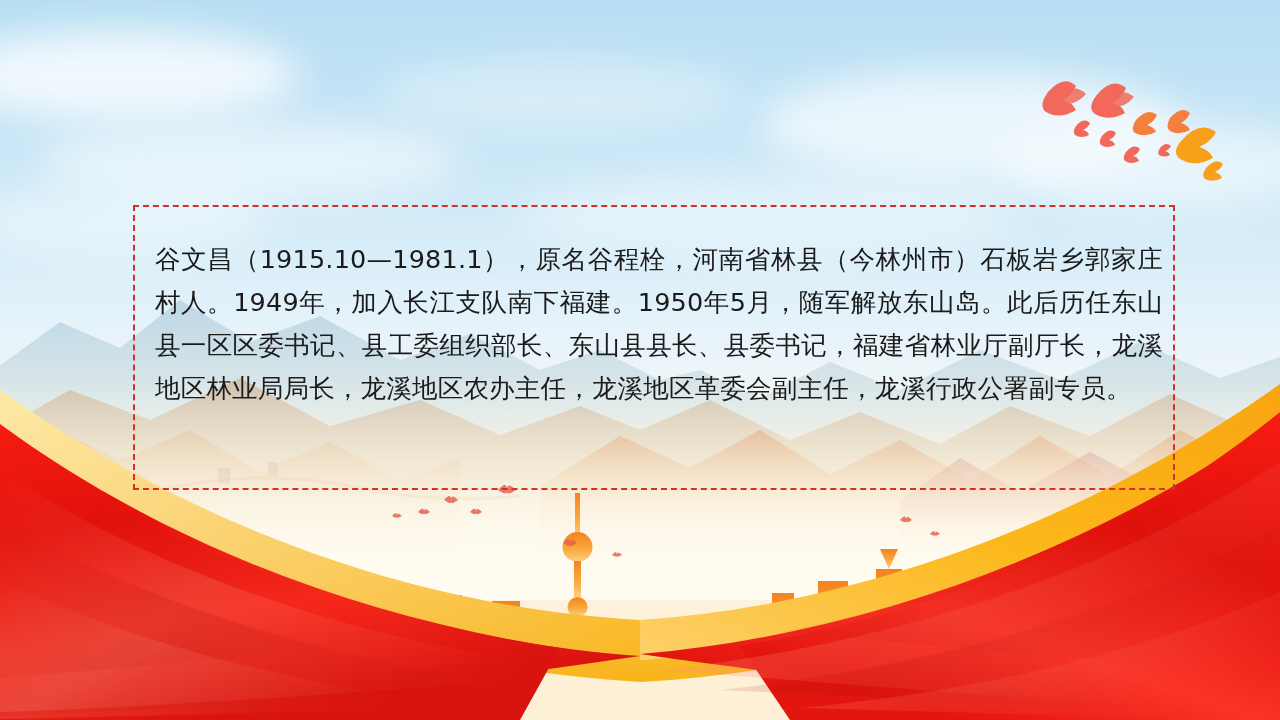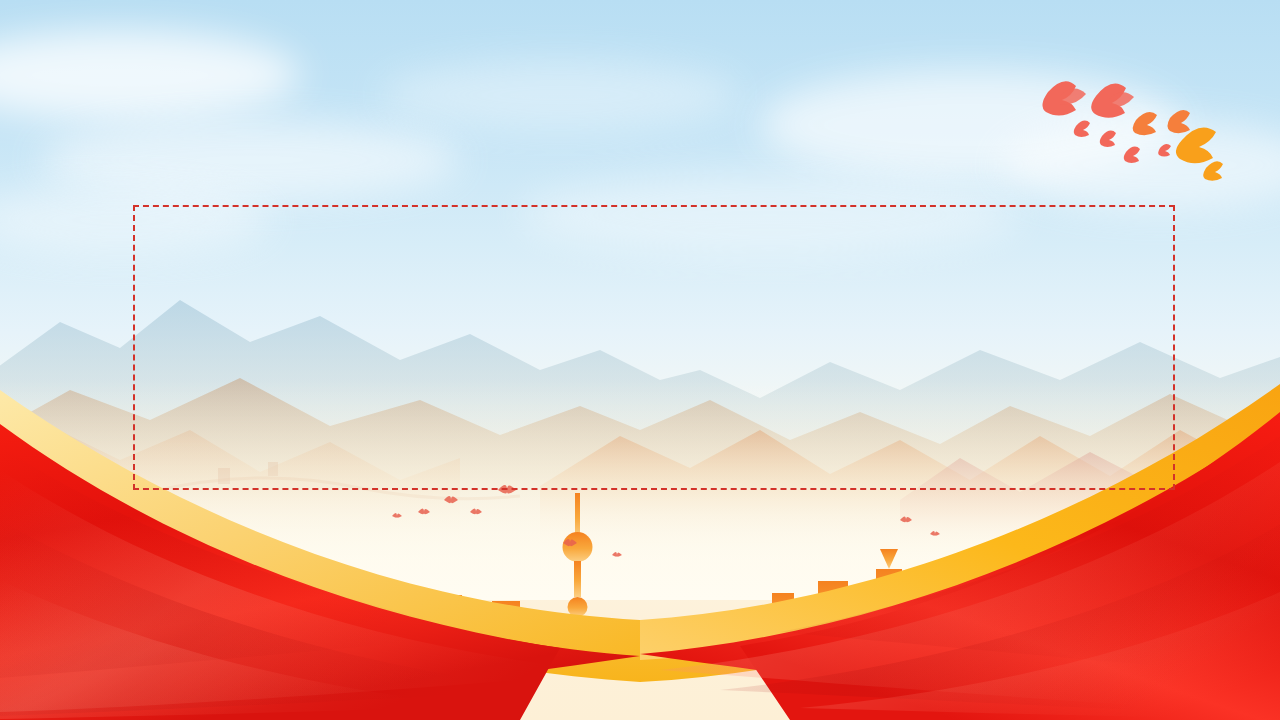--- a/index.html
+++ b/index.html
@@ -289,14 +289,15 @@
         <path d="M392,516 q5,-6 5,0 q0,-5 5,0 q-5,3 -5,1 q0,2 -5,-1 Z"></path>
         <path d="M563,543 q7,-8 7,0 q0,-7 7,0 q-7,5 -7,2 q0,3 -7,-2 Z"></path>
         <path d="M612,555 q5,-6 5,0 q0,-5 5,0 q-5,3 -5,1 q0,2 -5,-1 Z"></path>
         <path d="M900,520 q6,-7 6,0 q0,-6 6,0 q-6,4 -6,1 q0,3 -6,-1 Z"></path>
         <path d="M930,534 q5,-6 5,0 q0,-5 5,0 q-5,3 -5,1 q0,2 -5,-1 Z"></path>
       </g>
     </svg>
   </div>
 
   <div class="textbox"></div>
+  <div class="textbody">谷文昌（1915.10—1981.1），原名谷程栓，河南省林县（今林州市）石板岩乡郭家庄村人。1949年，加入长江支队南下福建。1950年5月，随军解放东山岛。此后历任东山县一区区委书记、县工委组织部长、东山县县长、县委书记，福建省林业厅副厅长，龙溪地区林业局局长，龙溪地区农办主任，龙溪地区革委会副主任，龙溪行政公署副专员。</div>
 
 </div>
 
 </body></html>

